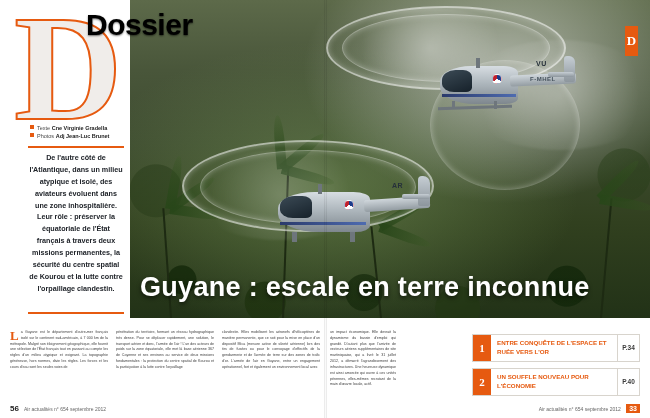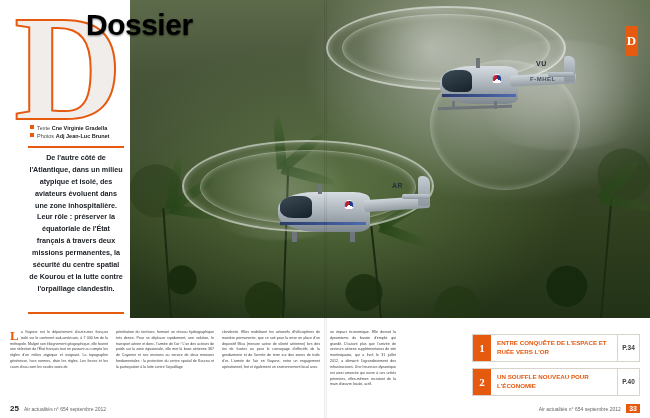--- a/index.html
+++ b/index.html
@@ -301,20 +301,21 @@
     <div>
       <span class="sq"></span><span>Photos</span>
       <b>Adj Jean-Luc Brunet</b>
     </div>
   </div>
 
   <div class="intro-rule" style="top:146px;"></div>
   <div class="intro">De l'autre côté de l'Atlantique, dans un milieu atypique et isolé, des aviateurs évoluent dans une zone inhospitalière. Leur rôle : préserver la équatoriale de l'État français à travers deux missions permanentes, la sécurité du centre spatial de Kourou et la lutte contre l'orpaillage clandestin.</div>
   <div class="intro-rule" style="top:312px;"></div>
 
+  <div class="title">Guyane : escale en terre inconnue</div>
 
   <div class="body-cols">
     <div class="col">
       <span class="lettrine">L</span>
       <span>a Guyane est le département d'outre-mer français isolé sur le continent sud-américain, à 7 000 km de la métropole. Malgré son éloignement géographique, elle fournit une sélection de l'État français tout en passant au compte les règles d'un milieu atypique et exigeant. La topographie généreuse, hors normes, divie les règles. Les forces et les cours d'eau sont les seules voies de</span>
     </div>
     <div class="col">
       <span>pénétration du territoire, formant un réseau hydrographique très dense. Pour se déplacer rapidement, une solution, le transport aérien et donc, l'armée de l'air ! L'un des acteurs de poids sur la zone équatoriale, elle met là base aérienne 367 de Cayenne et ses environs au service de deux missions fondamentales : la protection du centre spatial de Kourou et la participation à la lutte contre l'orpaillage</span>
     </div>
     <div class="col">
@@ -335,21 +336,21 @@
       <div class="toc-page">P.34</div>
     </div>
     <div class="toc-item">
       <div class="toc-num">2</div>
       <div class="toc-label">Un souffle nouveau pour l'économie</div>
       <div class="toc-page">P.40</div>
     </div>
   </div>
 
   <div class="footer-l">
-    <span class="pg">25</span>
+    <span class="pg">56</span>
     <span>Air actualités n° 654 septembre 2012</span>
   </div>
   <div class="footer-r">
     <span>Air actualités n° 654 septembre 2012</span>
     <span class="pg">33</span>
   </div>
 
   <div class="gutter"></div>
 </div>
 

